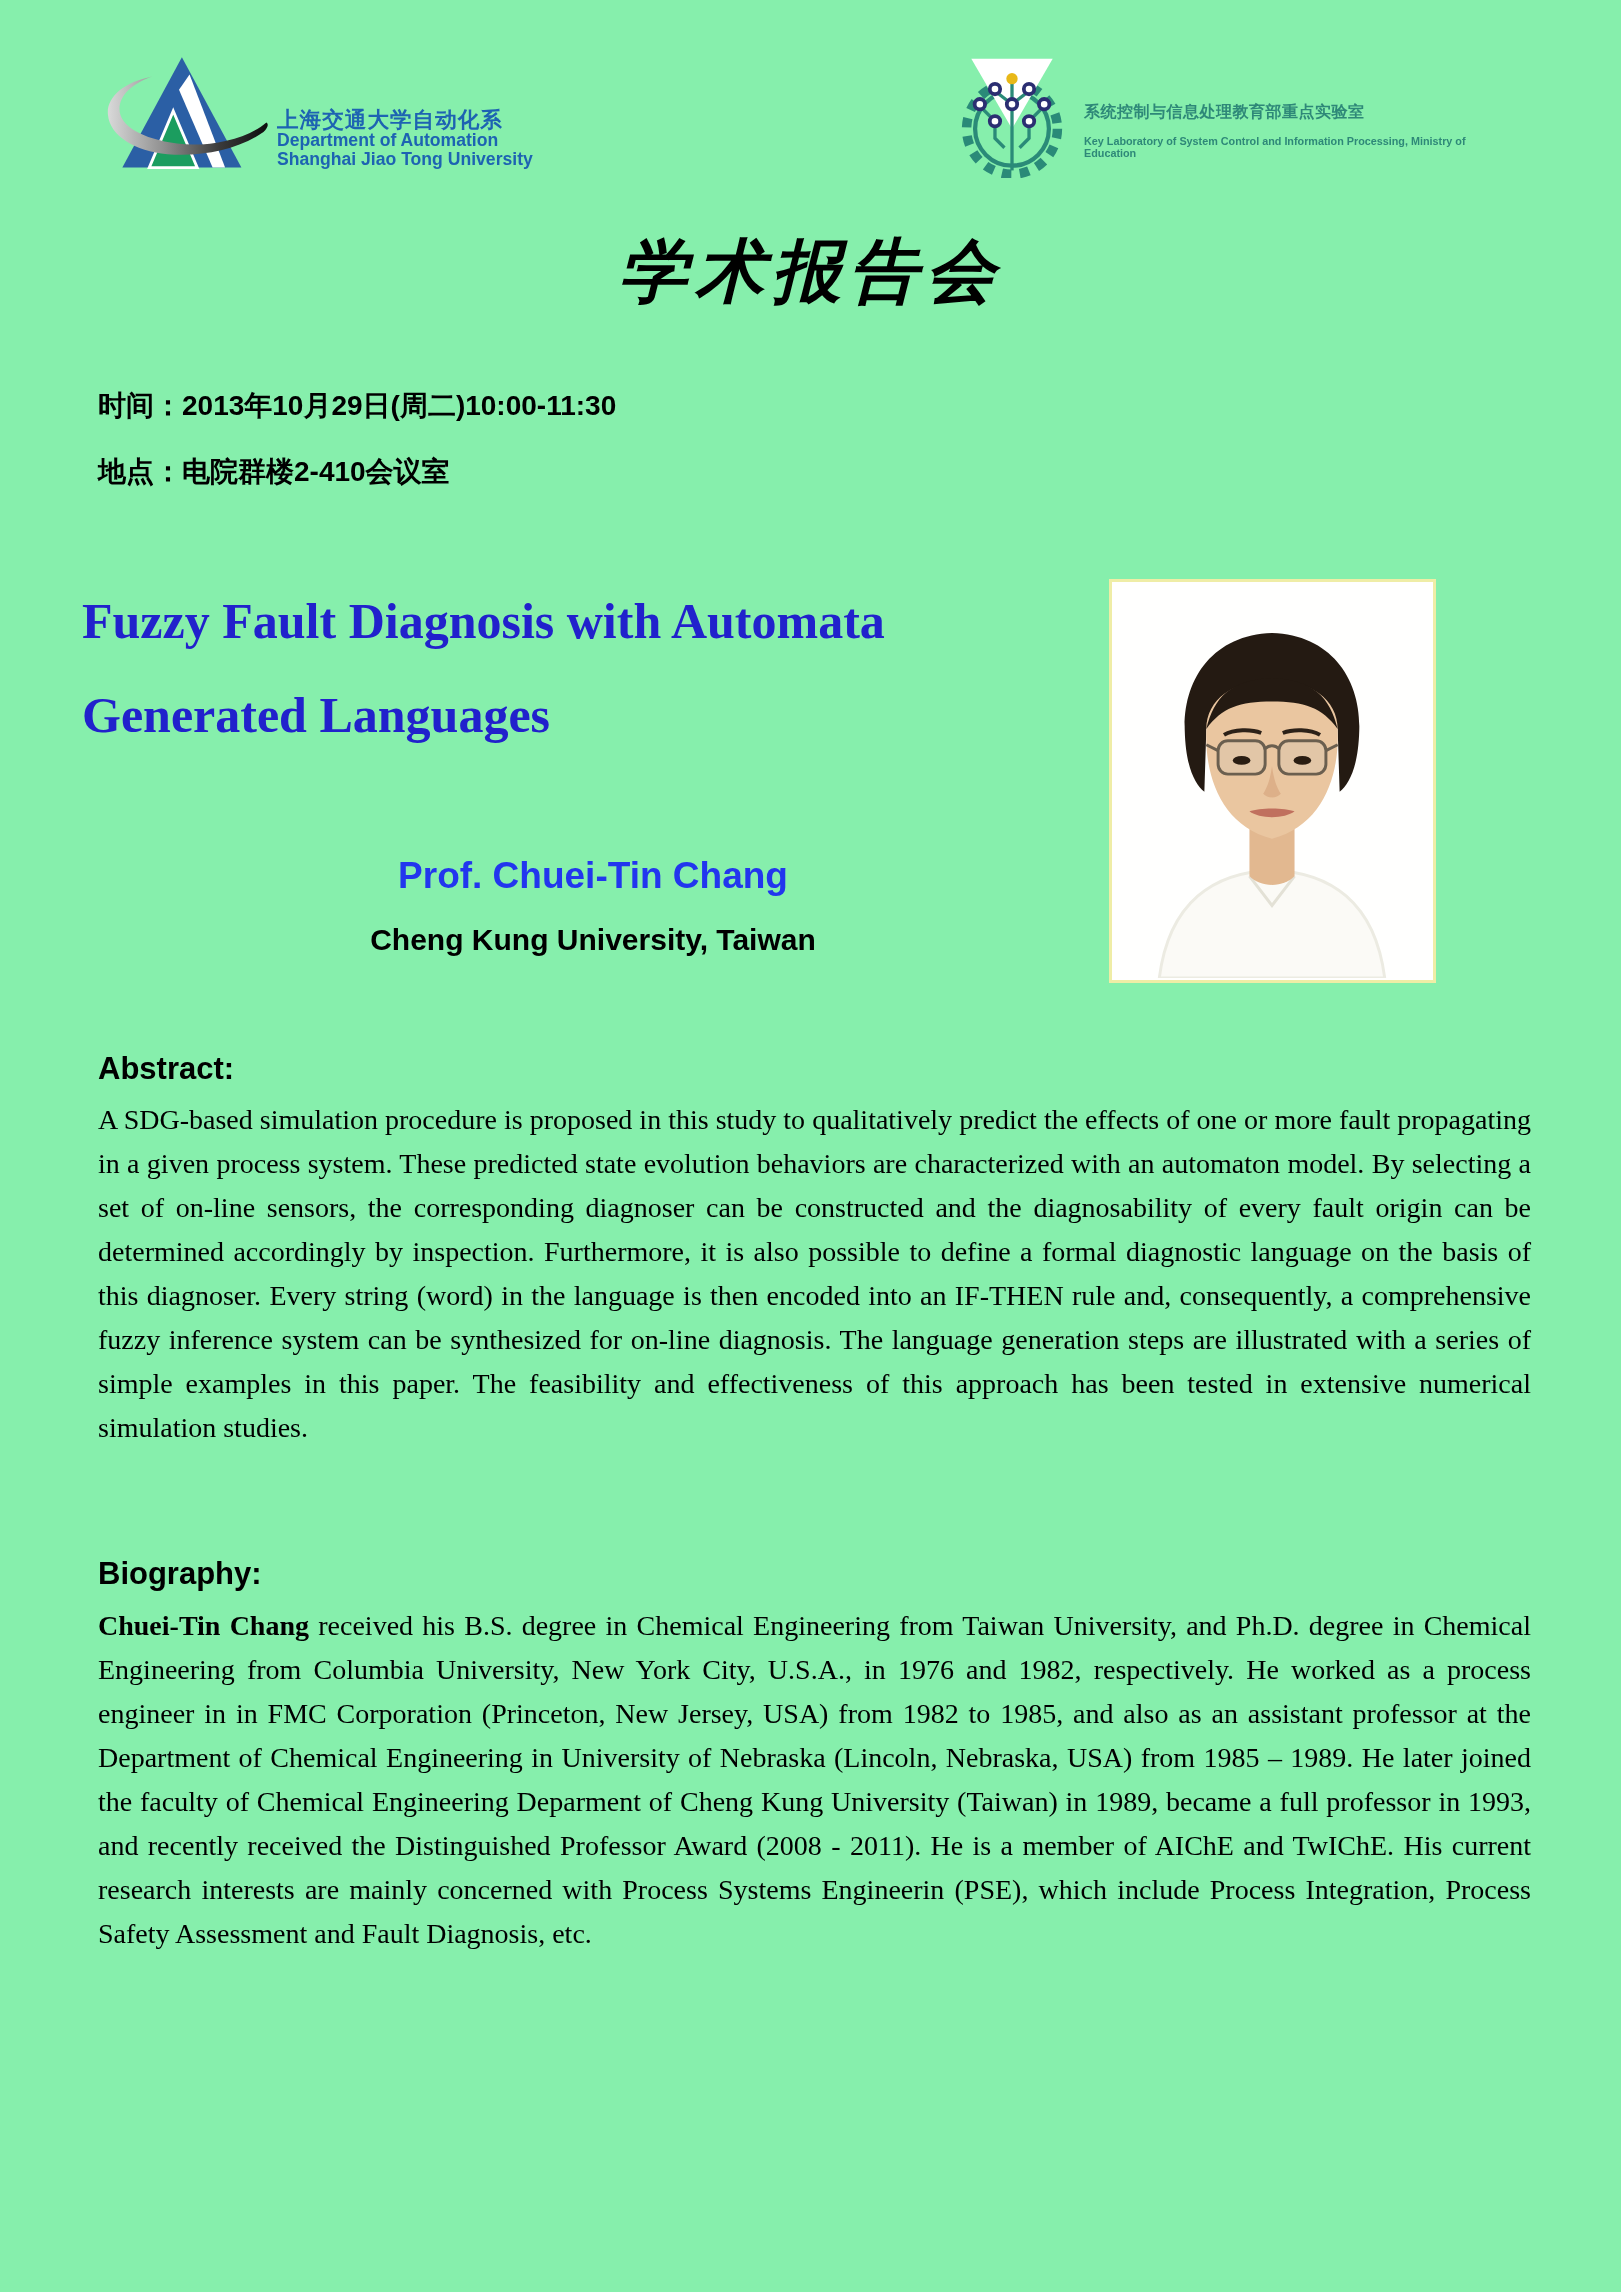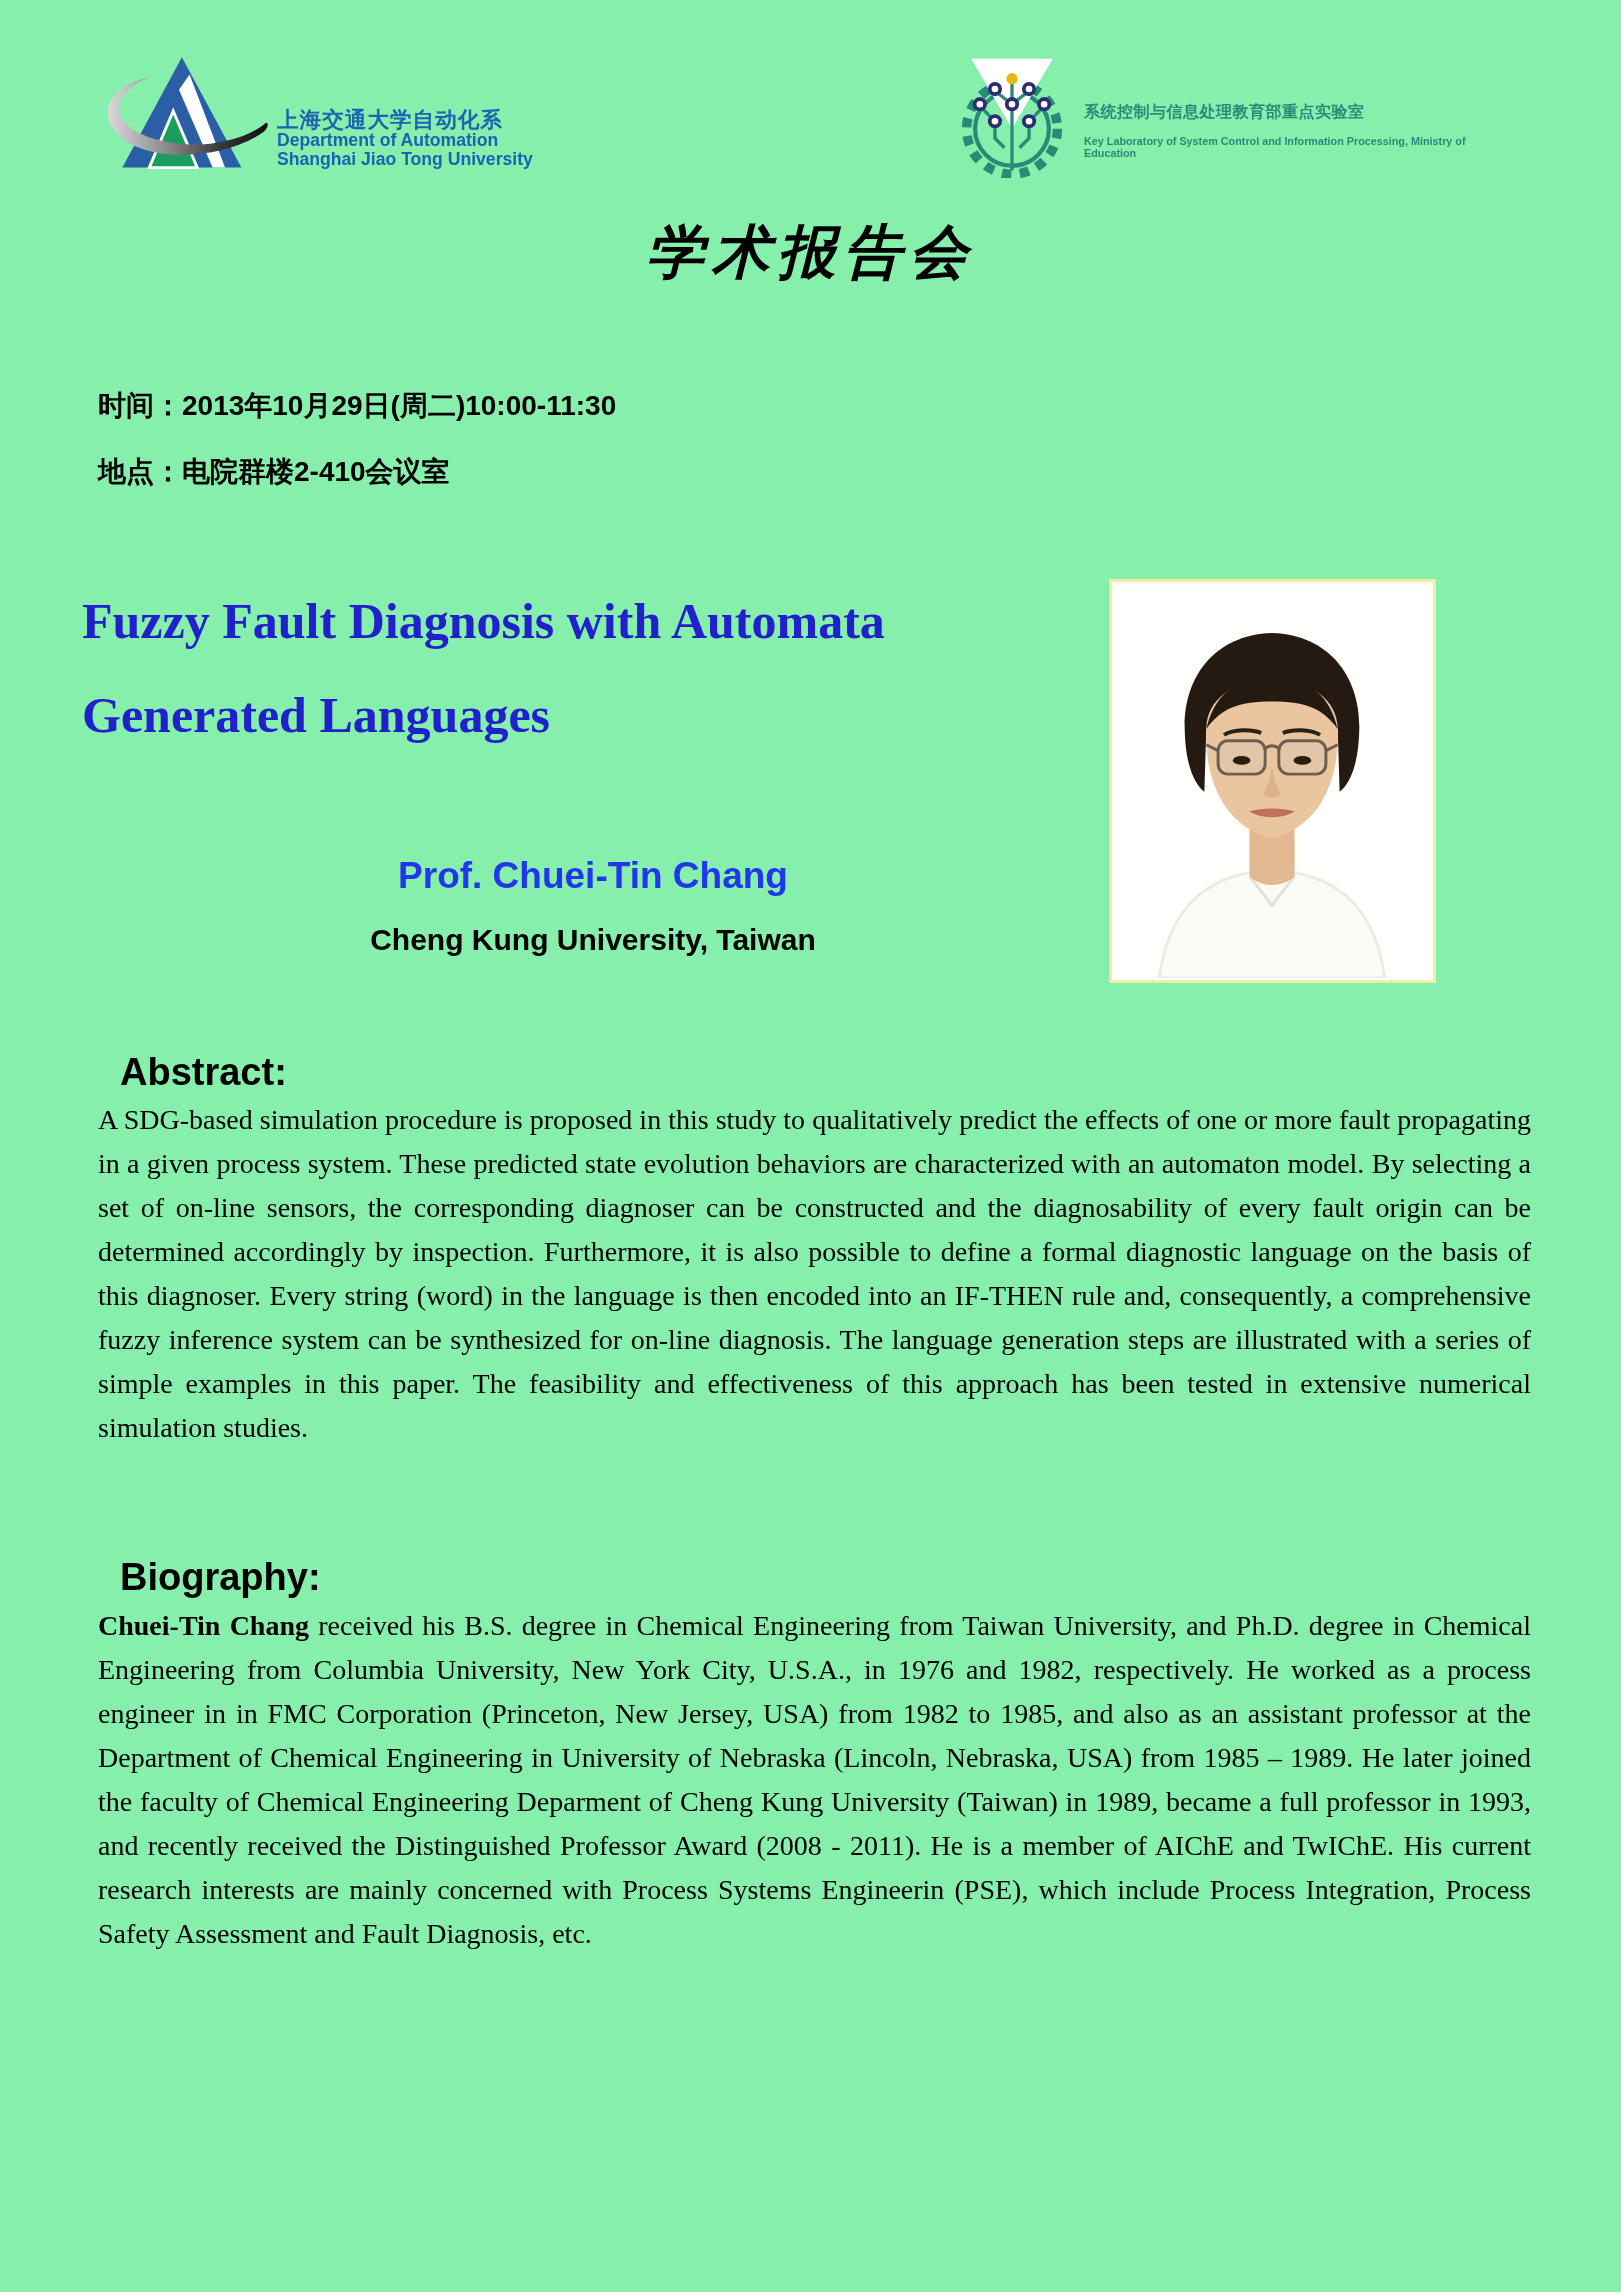--- a/index.html
+++ b/index.html
@@ -14,23 +14,23 @@
   .sjtu-text { position:absolute; left:194px; top:61px; color:#1d63b2; font-weight:bold; line-height:1.08; }
   .sjtu-text .zh  { font-size:21.6px; letter-spacing:1px; }
   .sjtu-text .en  { font-size:17.6px; }
   .keylab-logo { position:absolute; left:953px; top:51px; width:549px; height:127px; }
   .keylab-mark { position:absolute; left:0; top:3.9px; }
   .keylab-text { position:absolute; left:131px; top:51px; color:#2e8878; font-weight:bold; }
   .keylab-text .zh { font-size:16px; letter-spacing:0.5px; }
   .keylab-text .en { font-size:10.8px; margin-top:12px; }
   
   .calligraphy {
-    position:absolute; left:0; top:214px; width:100%; text-align:center;
+    position:absolute; left:0; top:226px; width:100%; text-align:center;
     font-family:"DejaVu Serif", serif; font-weight:bold; font-style:italic;
-    font-size:58px; letter-spacing:7.8px; color:#000;
+    font-size:69px; letter-spacing:7.8px; color:#000;
   }
   
   .meta-line { position:absolute; left:98px; font-size:28px; font-weight:bold; color:#000; }
   .meta-time  { top:387px; }
   .meta-venue { top:453px; }
   
   .talk-title {
     position:absolute; left:82px; width:990px; 
     font-family:"Liberation Serif", serif; font-weight:bold; font-size:50px; color:#2121cc;
   }
@@ -43,21 +43,21 @@
   .affiliation {
     position:absolute; left:98px; width:990px; top:923px; text-align:center;
     font-size:30px; font-weight:bold; color:#000;
   }
   
   .photo {
     position:absolute; left:1109px; top:579px; width:327px; height:404px;
     border:3.9px solid #efeda6; background:#fffffe;
   }
   
-  .sec-heading { position:absolute; left:98px; font-size:38px; font-weight:bold; color:#000;margin-left:22px; }
+  .sec-heading { position:absolute; left:98px; font-size:31px; font-weight:bold; color:#000; }
   .abstract-heading { top:1051px; }
   .bio-heading { top:1556px; }
   .body-text {
     position:absolute; left:98px; width:1433px;
     font-family:"Liberation Serif", serif; font-size:28px; line-height:44px;
     text-align:justify; color:#000;
   }
   .abstract-text { top:1098px; }
   .bio-text { top:1604px; }
   .bio-text .bold-name { font-weight:bold; }

